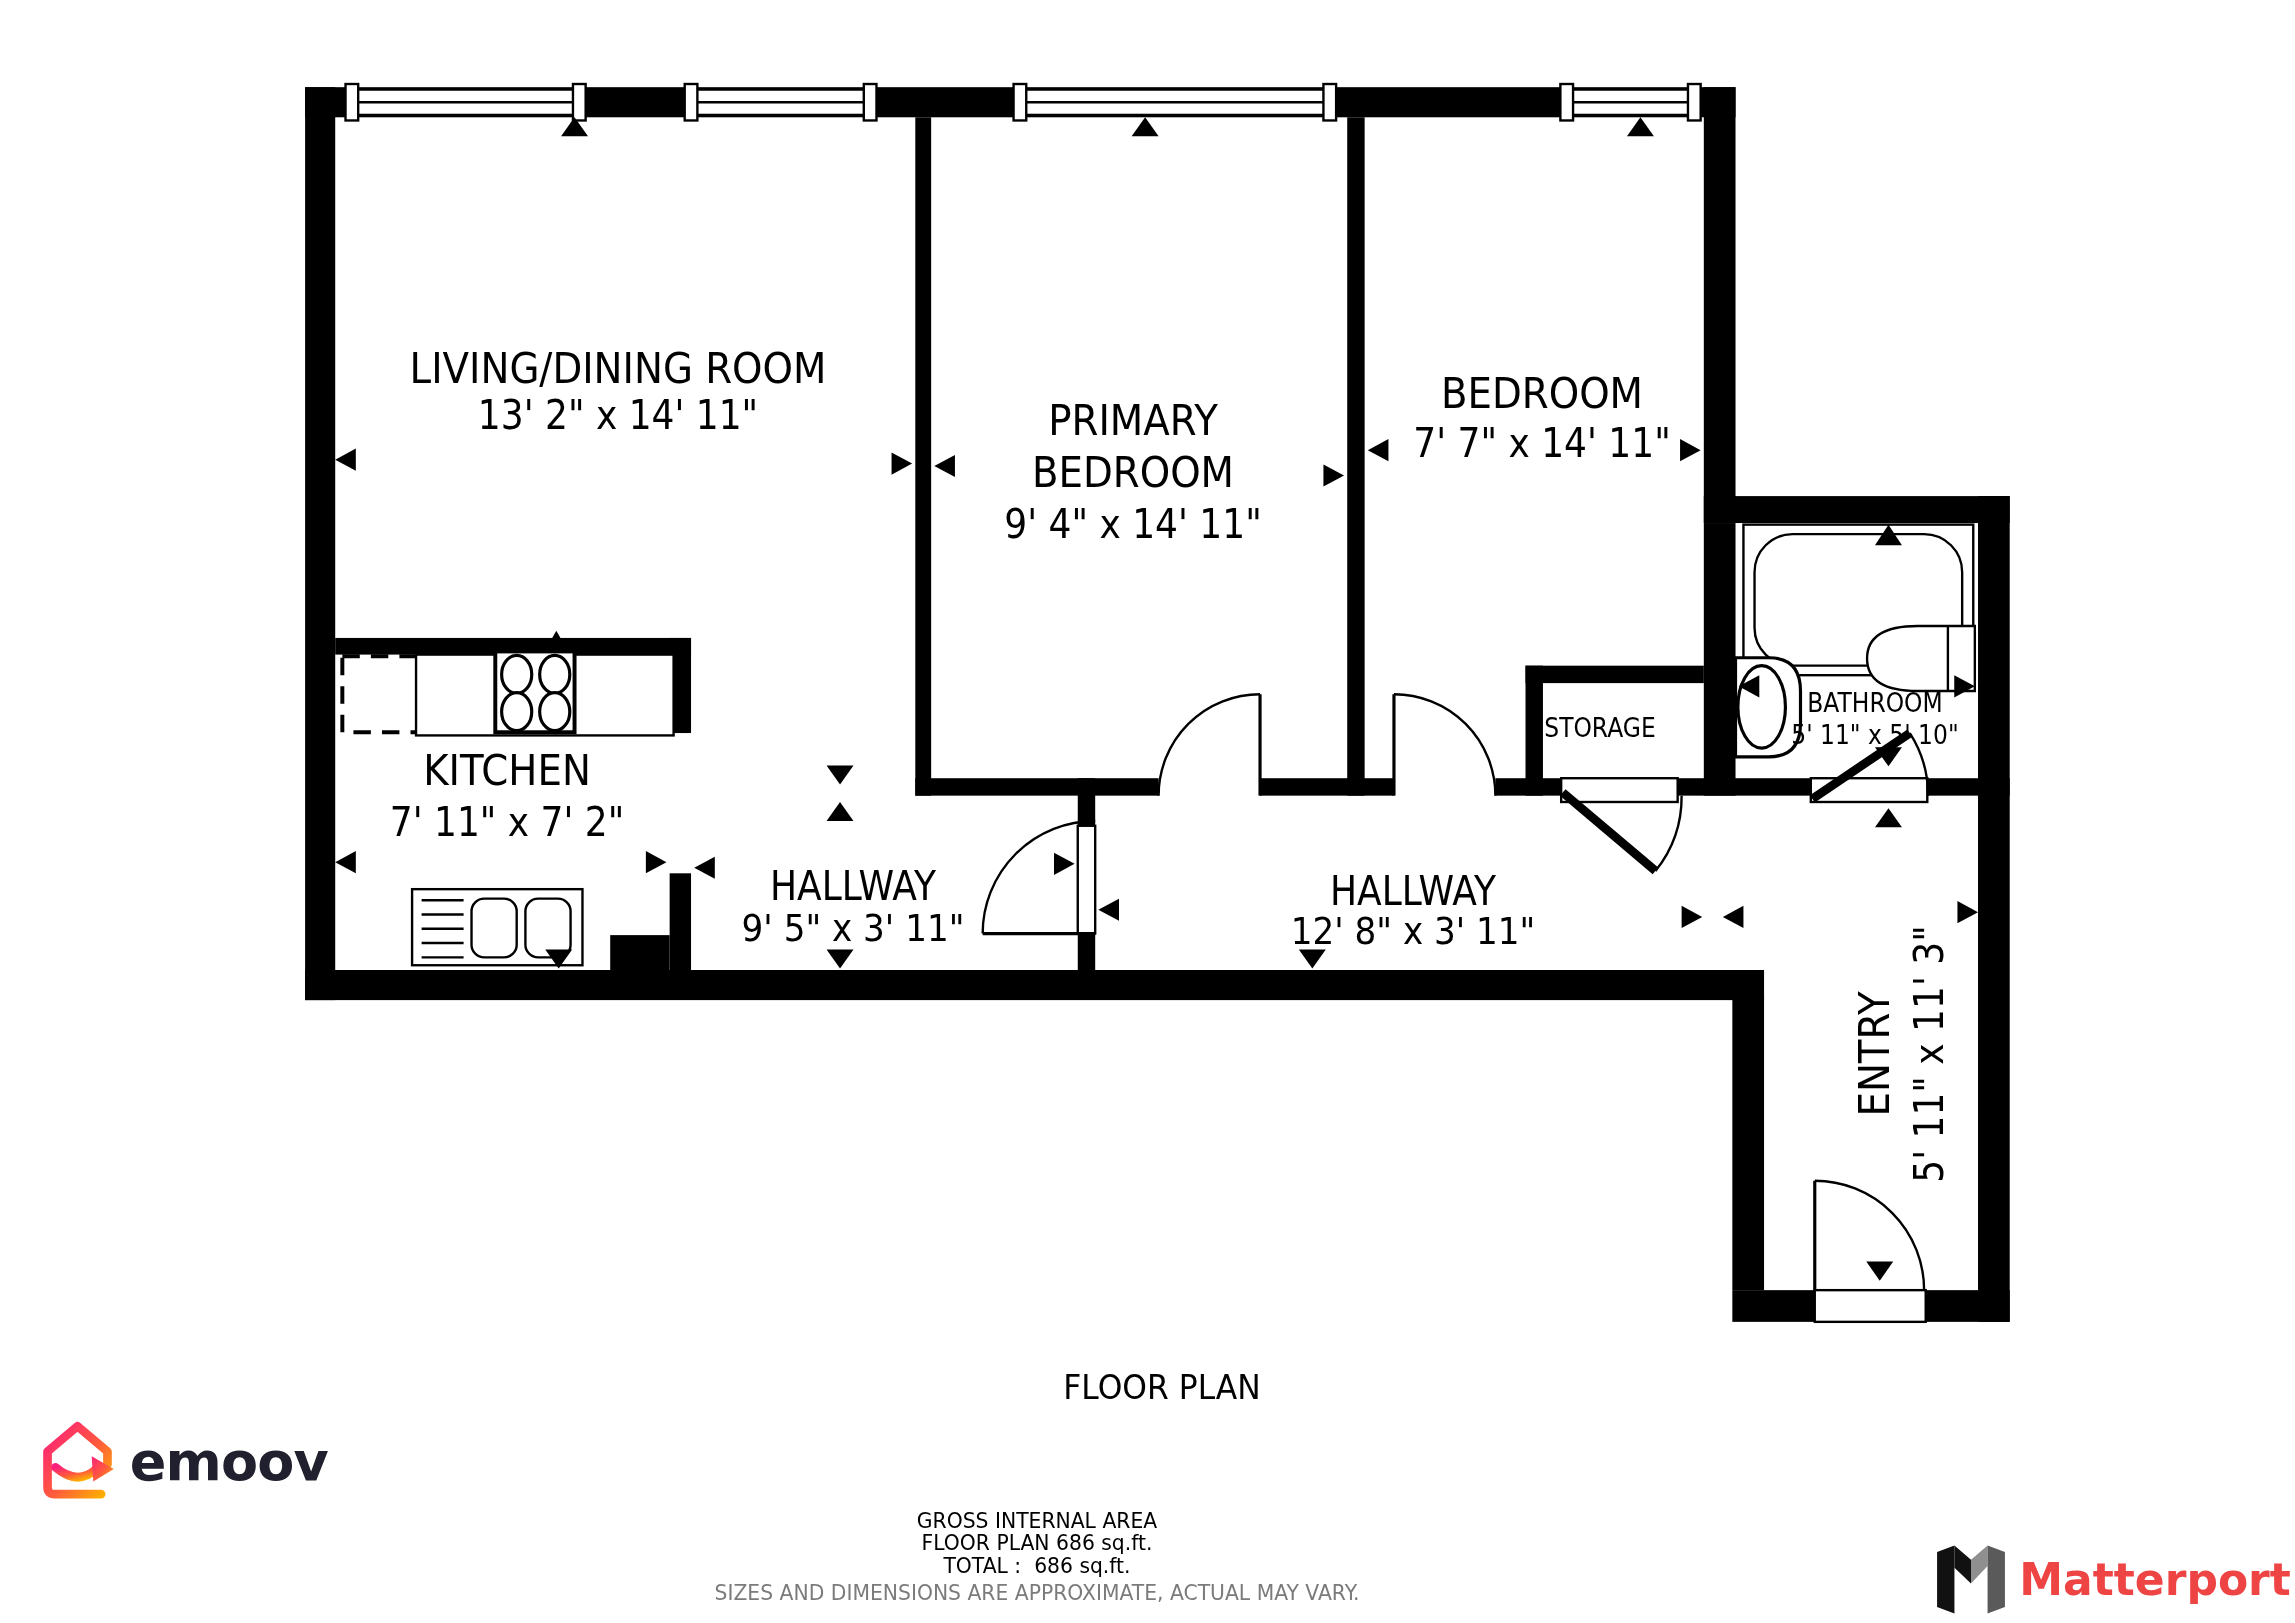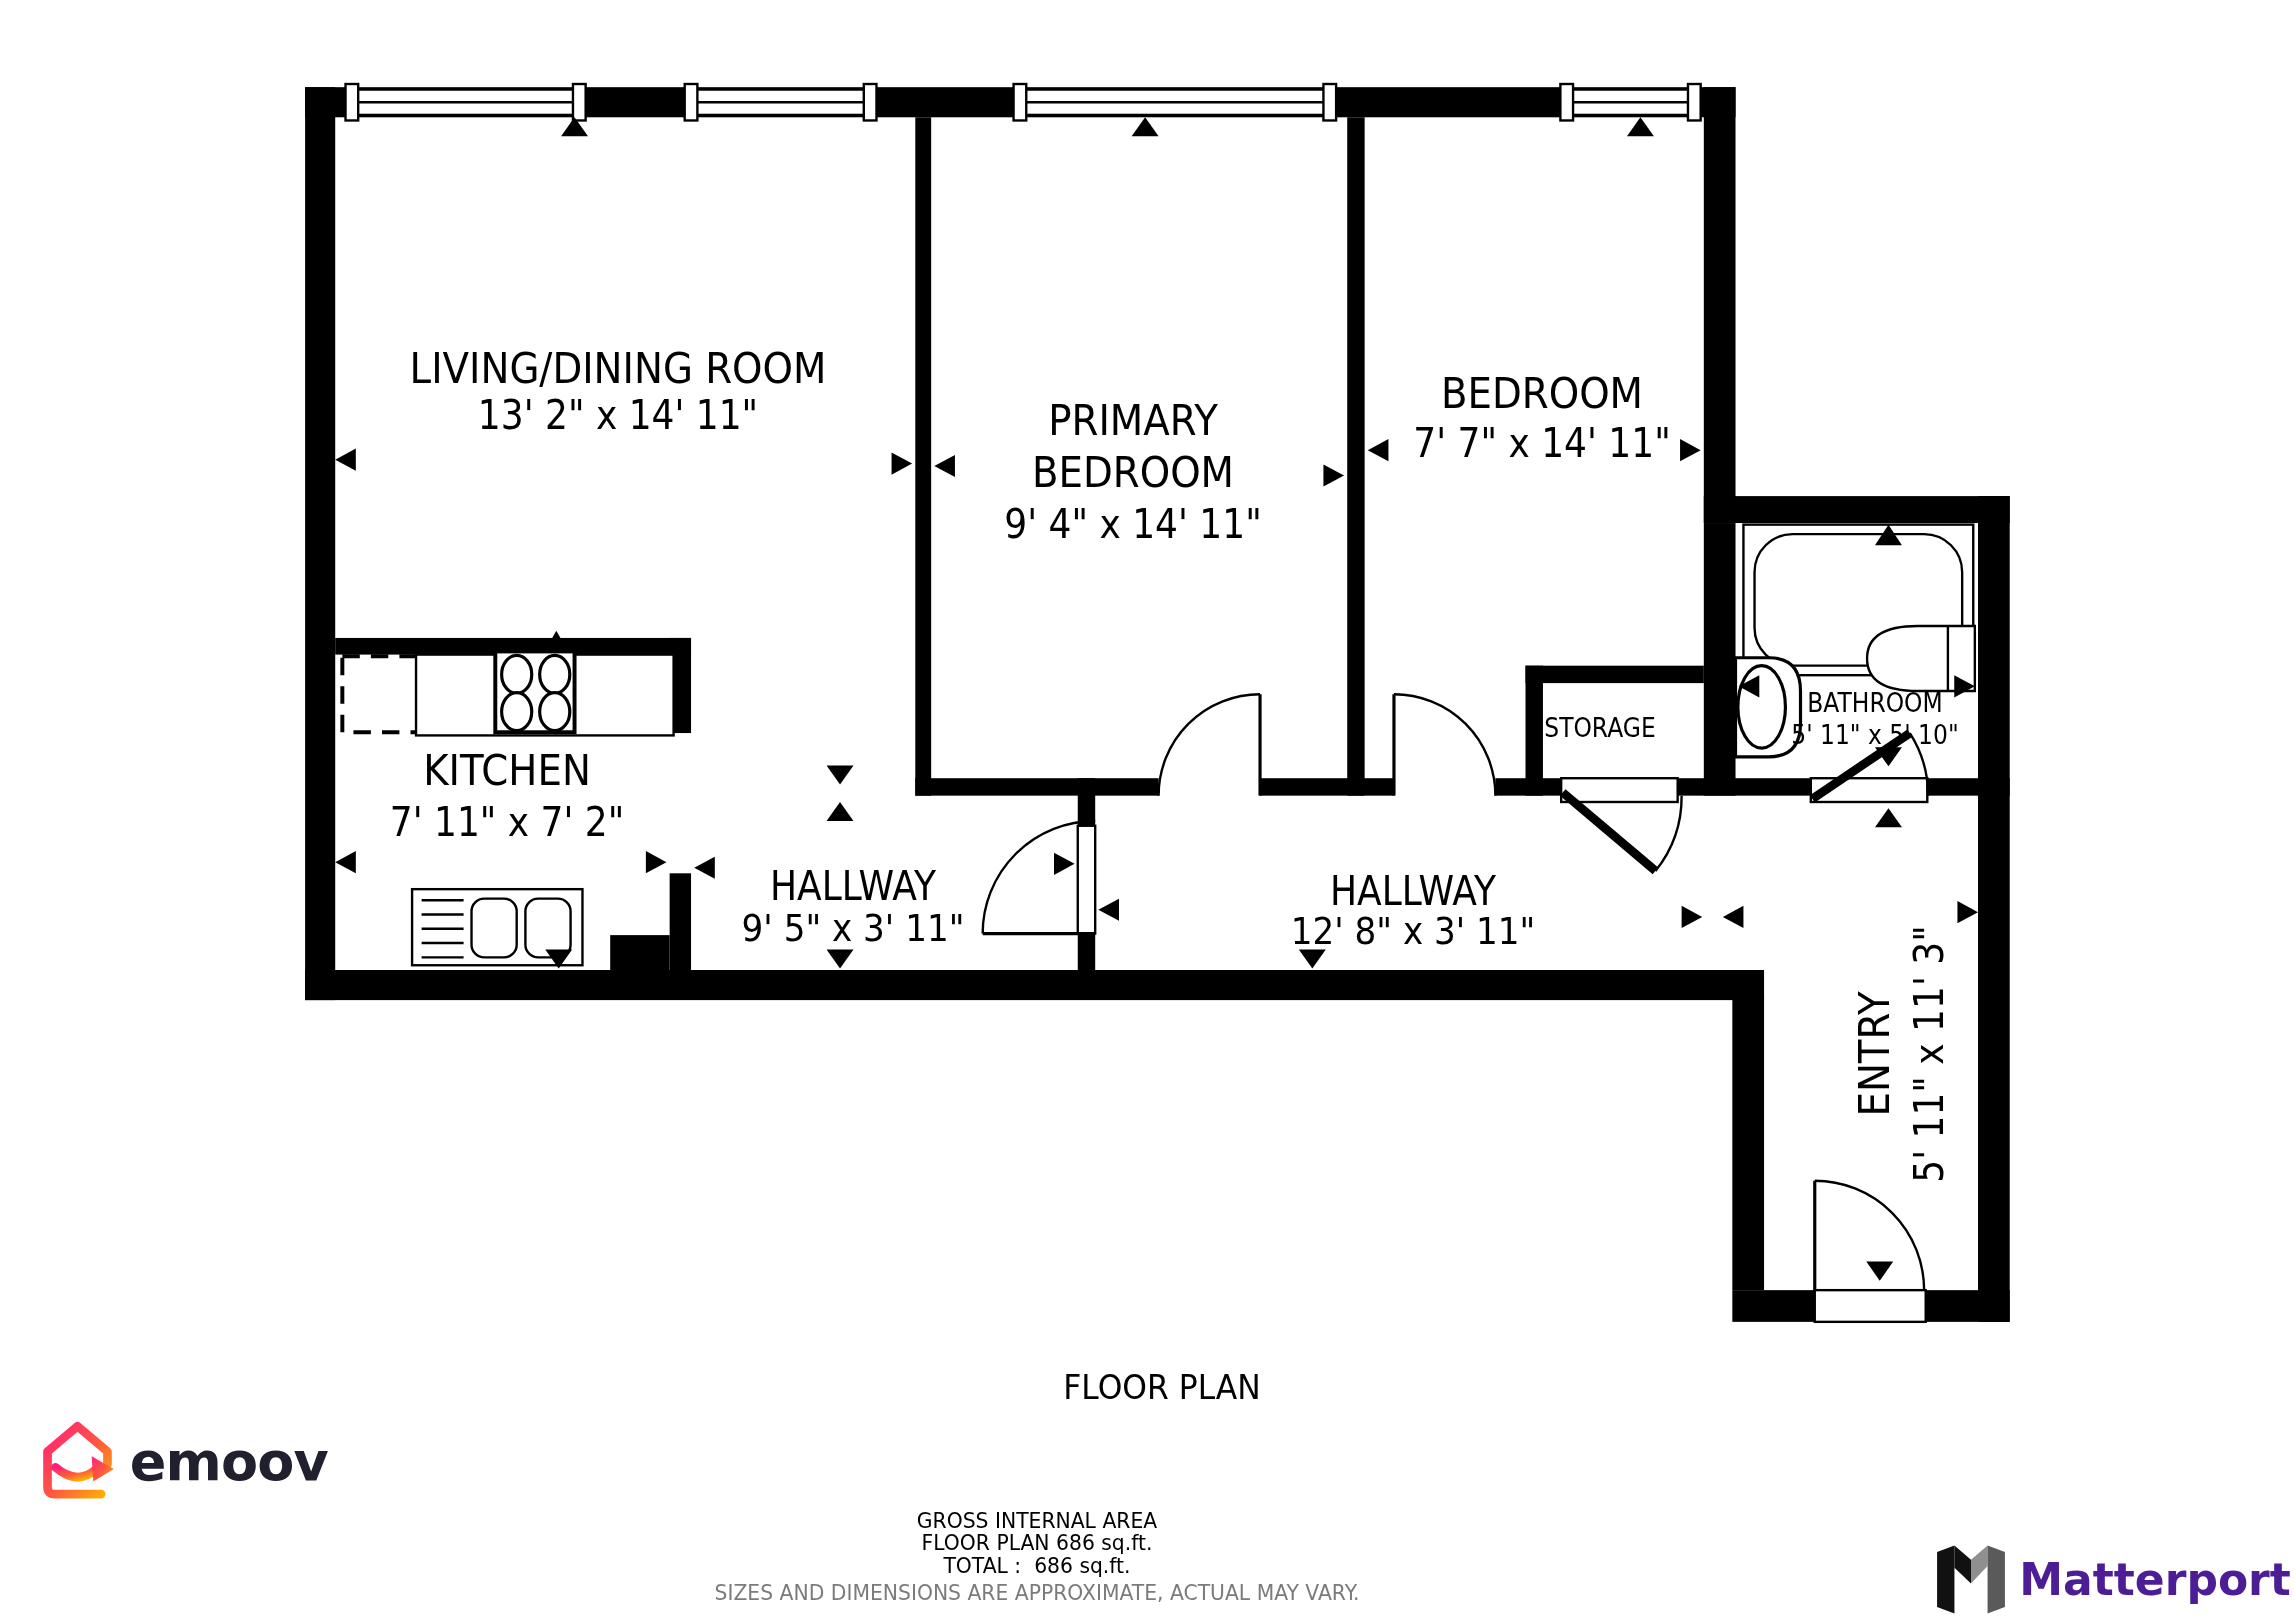--- a/index.html
+++ b/index.html
@@ -7,21 +7,21 @@
        font-family:"DejaVu Sans",sans-serif;}
   #plan-svg{position:absolute;left:0;top:0;}
   .lbl{position:absolute;transform:translate(-50%,-50%) scaleX(.9);
        white-space:nowrap;color:#000;line-height:1.05;text-align:center;}
   .lbl-rot{position:absolute;transform:translate(-50%,-50%) rotate(-90deg) scaleX(.9);
        white-space:nowrap;color:#000;text-align:center;}
   .foot{position:absolute;transform:translate(-50%,-50%) scaleX(.95);
        white-space:pre;color:#000;text-align:center;}
   .brand{position:absolute;display:flex;align-items:center;}
   .emoov-text{font-size:54px;font-weight:700;color:#20202e;letter-spacing:-0.8px;margin-left:12.7px;}
-  .mp-text{font-size:44px;font-weight:700;color:#4c1d95;letter-spacing:0;margin-left:14.3px;}
+  .mp-text{font-size:44px;font-weight:700;color:#ef4444;letter-spacing:0;margin-left:14.3px;}
 </style>
 </head>
 <body>
 
 <svg id="plan-svg" width="2295" height="1623" viewBox="0 0 2896 2048">
 
   <g fill="#000">
     <rect x="385" y="110" width="1805" height="38"></rect>
     <rect x="385" y="110" width="38" height="1152"></rect>
     <rect x="385" y="1224" width="1841" height="38"></rect>

